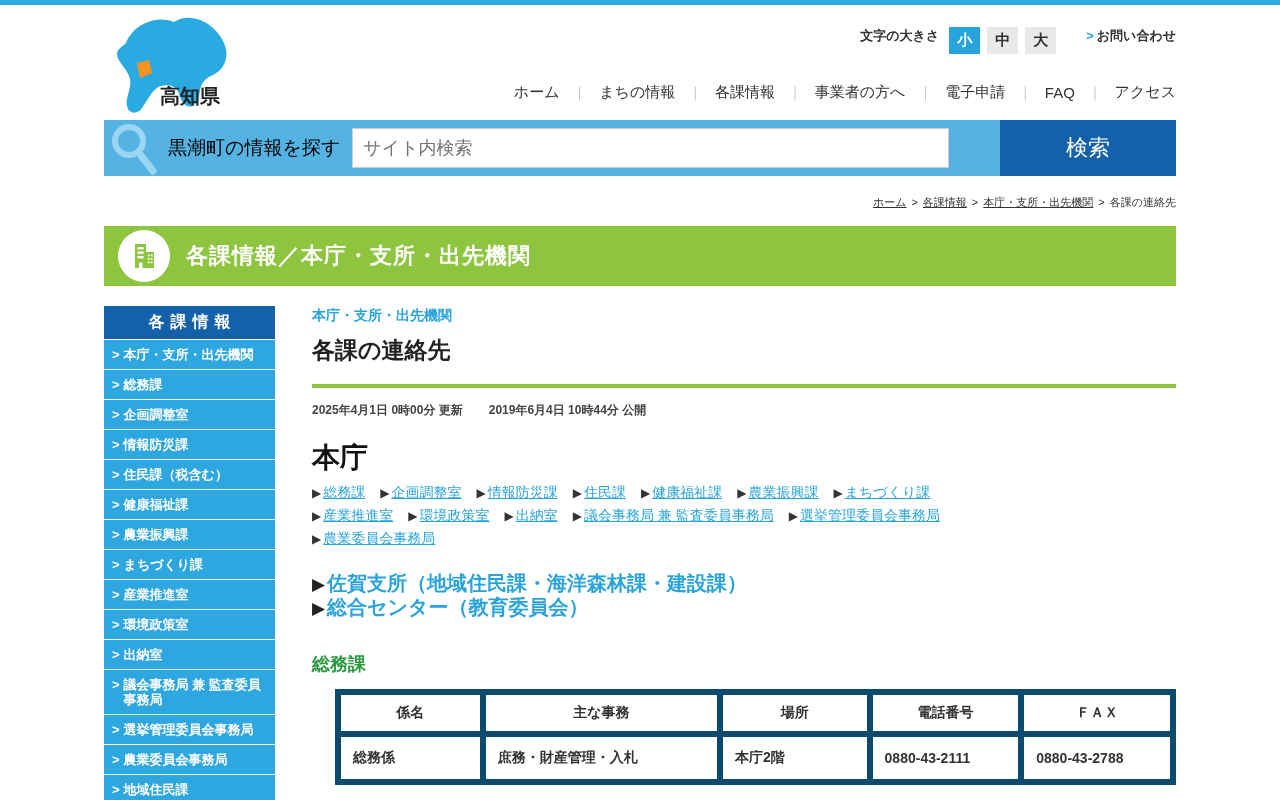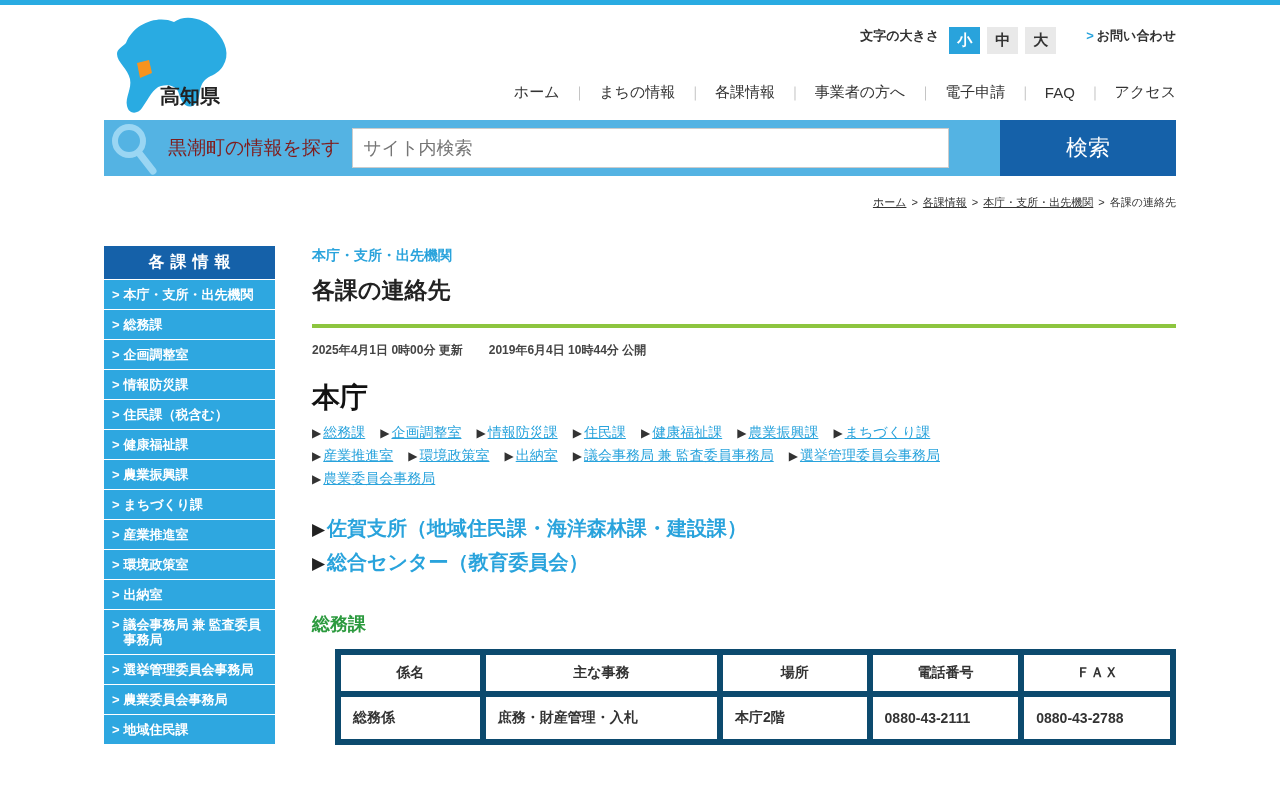--- a/index.html
+++ b/index.html
@@ -25,21 +25,21 @@
   .contact { margin-left:30px; font-size:13px; font-weight:bold; color:#333; text-decoration:none; }
   .contact .gt { color:#29A3DC; margin-right:3px; font-weight:bold; }
   .main-nav { position:absolute; right:0; top:78px; display:flex; align-items:center; font-size:15px; }
   .nav-link { color:#333; text-decoration:none; padding:0 13px; }
   .nav-link:last-child { padding-right:0; }
   .nav-sep { color:#bbb; font-size:14px; }
 
   
   .search-band { height:56px; background:#54B3E3; display:flex; align-items:center; position:relative; }
   .mag { margin-left:2px; flex:none; }
-  .search-label { color:#7f1d1d; font-size:19px; margin:0 12px 0 4px; white-space:nowrap; }
+  .search-label { color:#000000; font-size:19px; margin:0 12px 0 4px; white-space:nowrap; }
   .search-input { width:597px; height:40px; border:1px solid #ccc; font-size:18px; padding:0 10px; font-family:inherit; color:#333; }
   .search-btn { position:absolute; right:0; top:0; width:176px; height:56px; background:#1561A9; color:#fff; font-size:22px; border:none; cursor:pointer; font-family:inherit; }
 
   
   .breadcrumb { padding:19px 0 16px; text-align:right; font-size:11px; color:#333; }
   .breadcrumb a { color:#333; }
   .bc-sep { margin:0 5px; }
 
   
   .banner { height:60px; background:#8DC53F; display:flex; align-items:center; }
@@ -57,21 +57,21 @@
   .cat-link { color:#29A3DC; font-size:14px; font-weight:bold; text-decoration:none; }
   .page-title { font-size:23px; margin:10px 0 0; color:#222; font-weight:bold; }
   .green-rule { height:4px; background:#8DC53F; border:none; margin:18px 0 0; }
   .dates { margin-top:14px; font-size:12px; font-weight:bold; color:#444; display:flex; gap:26px; }
   .honcho-title { font-size:28px; margin:20px 0 4px; color:#111; font-weight:bold; }
   .link-line { font-size:14px; line-height:22px; }
   .link-item { margin-right:15px; white-space:nowrap; }
   .tri { color:#333; font-size:12px; margin-right:2px; }
   .dept-link { color:#29A3DC; }
   .big-links { margin-top:22px; }
-  .big-link-line { font-size:20px; font-weight:bold; line-height:33px; }
+  .big-link-line { font-size:20px; font-weight:bold; line-height:22px; }
   .tri-big { color:#222; font-size:17px; margin-right:2px; }
   .big-link { color:#29A3DC; text-decoration:none; }
   .sec-title { color:#2B9A3E; font-size:18px; font-weight:bold; margin:32px 0 0; }
   .mail-line { margin:14px 0 0 14px; font-size:13px; }
   .mail-link { color:#29A3DC; text-decoration:none; }
 
   table.contact { border-collapse:collapse; margin:13px 0 0 23px; font-size:14px; color:#333; }
   .contact th, .contact td { border:6px solid #0c4a6e; }
   .contact th { font-weight:bold; padding:9px 6px; text-align:center; background:#fff; }
   .contact td { padding:12px 12px; text-align:left; }
@@ -124,20 +124,39 @@
       <circle cx="23" cy="20" r="14" fill="none" stroke="#9AD6F3" stroke-width="6"></circle>
       <line x1="33" y1="32" x2="47" y2="50" stroke="#9AD6F3" stroke-width="7" stroke-linecap="round"></line>
     </svg>
     <span class="search-label">黒潮町の情報を探す</span>
     <input class="search-input" type="text" placeholder="サイト内検索" style="">
     <button class="search-btn">検索</button>
   </div>
 
   <div class="breadcrumb"><a href="#">ホーム</a><span class="bc-sep">&gt;</span><a href="#">各課情報</a><span class="bc-sep">&gt;</span><a href="#">本庁・支所・出先機関</a><span class="bc-sep">&gt;</span><span>各課の連絡先</span></div>
 
+  <div class="banner">
+    <span class="banner-icon">
+      <svg width="28" height="28" viewBox="0 0 28 28">
+        <rect x="5" y="2" width="11" height="24" fill="#8DC53F"></rect>
+        <rect x="7.5" y="5" width="6" height="2.4" fill="#fff"></rect>
+        <rect x="7.5" y="9.5" width="6" height="2.4" fill="#fff"></rect>
+        <rect x="7.5" y="14" width="6" height="2.4" fill="#fff"></rect>
+        <rect x="9" y="20.5" width="3.5" height="5.5" fill="#fff"></rect>
+        <rect x="16" y="10" width="8" height="16" fill="#8DC53F"></rect>
+        <rect x="17.8" y="12.5" width="1.8" height="1.8" fill="#fff"></rect>
+        <rect x="20.8" y="12.5" width="1.8" height="1.8" fill="#fff"></rect>
+        <rect x="17.8" y="16" width="1.8" height="1.8" fill="#fff"></rect>
+        <rect x="20.8" y="16" width="1.8" height="1.8" fill="#fff"></rect>
+        <rect x="17.8" y="19.5" width="1.8" height="1.8" fill="#fff"></rect>
+        <rect x="20.8" y="19.5" width="1.8" height="1.8" fill="#fff"></rect>
+      </svg>
+    </span>
+    <span class="banner-title">各課情報／本庁・支所・出先機関</span>
+  </div>
 
   <div class="columns">
     <aside class="sidebar">
       <div class="sb-head">各課情報</div>
       <div>
           <div class="sb-item">
             <span class="ar">&gt;</span>
             <span>本庁・支所・出先機関</span>
           </div>
           <div class="sb-item">

